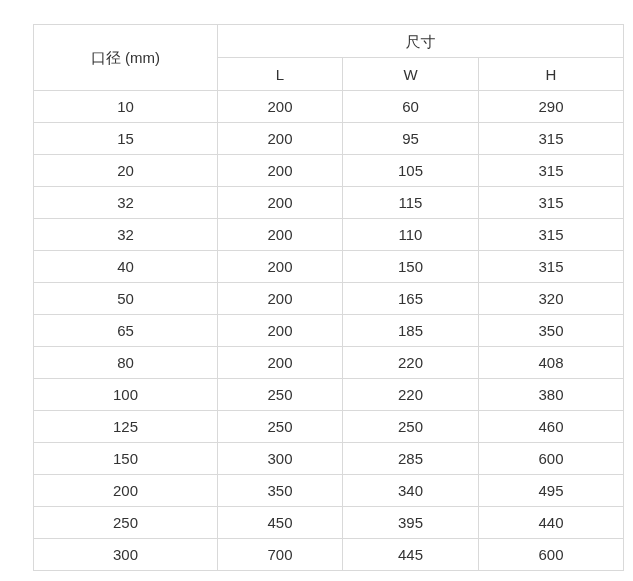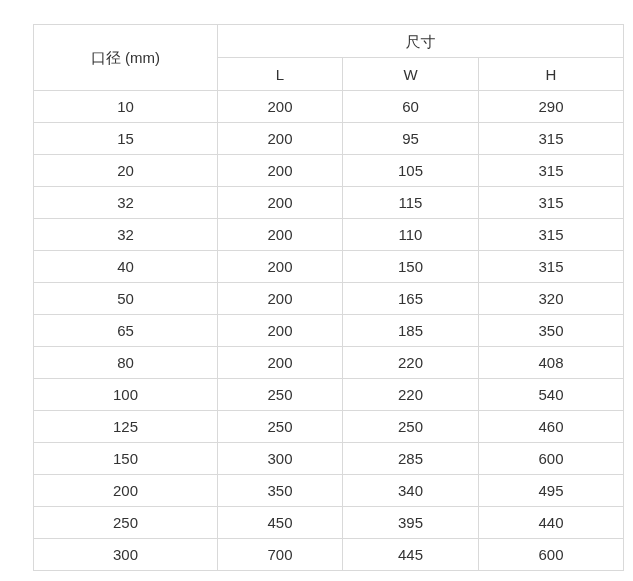--- a/index.html
+++ b/index.html
@@ -119,21 +119,21 @@
         <tr>
           <td class="bold">80</td>
           <td>200</td>
           <td>220</td>
           <td>408</td>
         </tr>
         <tr>
           <td class="bold">100</td>
           <td>250</td>
           <td>220</td>
-          <td>540</td>
+          <td>380</td>
         </tr>
         <tr>
           <td class="bold">125</td>
           <td>250</td>
           <td>250</td>
           <td>460</td>
         </tr>
         <tr>
           <td class="bold">150</td>
           <td>300</td>

